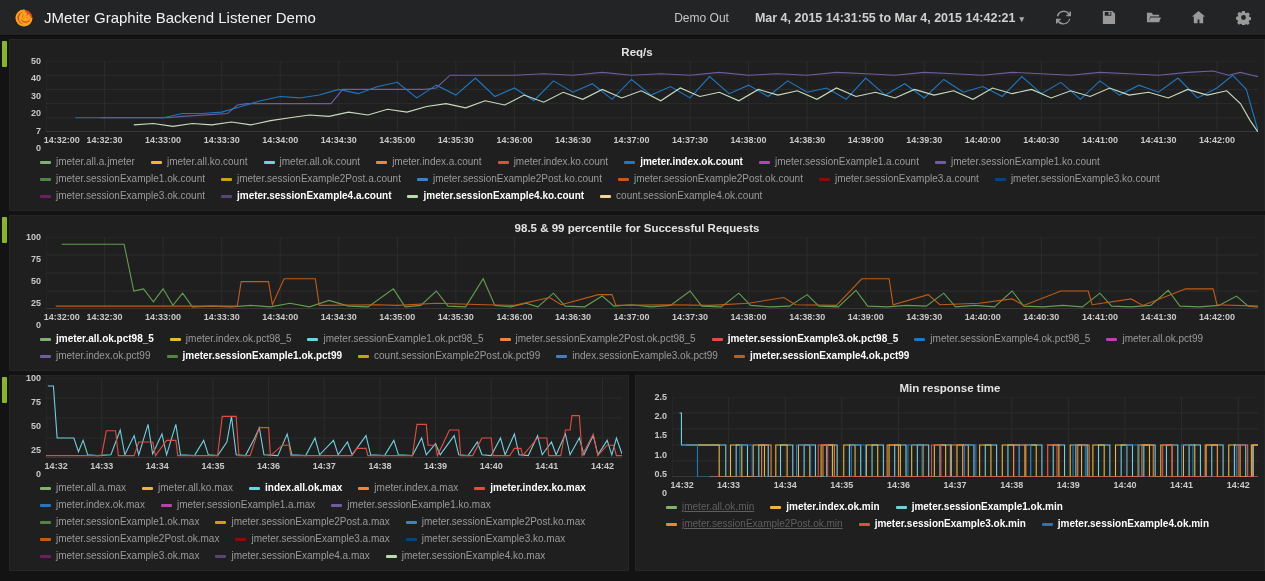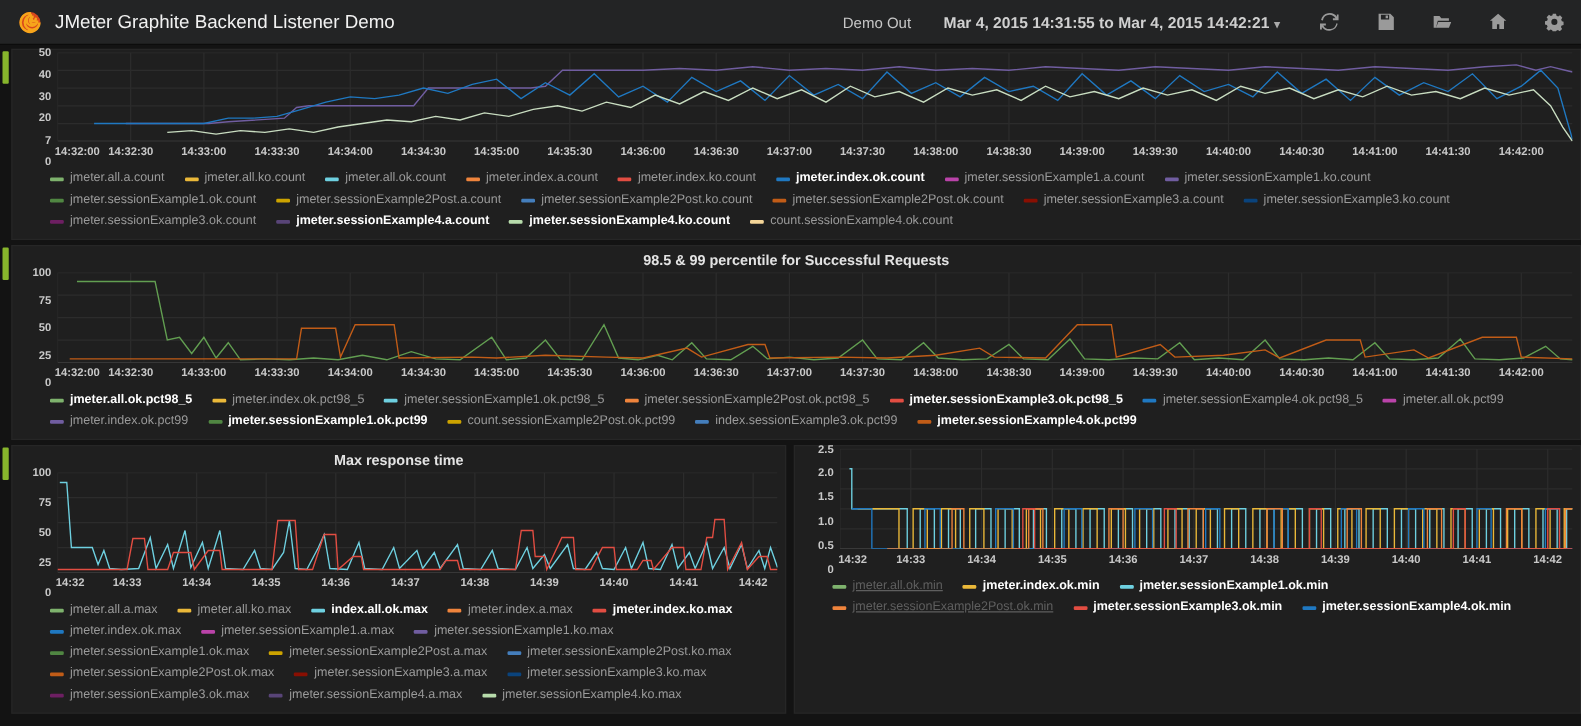--- a/index.html
+++ b/index.html
@@ -81,20 +81,21 @@
 </div>
 
 <div class="dash">
 
   <div class="row">
     <div class="row-handle">
         <div class="strip"></div>
       </div>
     <div class="row-panels">
       <div class="panel p-h71">
+        <div class="panel-title">Req/s</div>
         <div class="chart">
             <div class="ylabels">
               <span style="top: calc(100% - 5px);">0</span>
               <span style="top: calc(80% - 5px);">7</span>
               <span style="top: calc(60% - 5px);">20</span>
               <span style="top: calc(40% - 5px);">30</span>
               <span style="top: calc(20% - 5px);">40</span>
               <span style="top: calc(0% - 5px);">50</span>
             </div>
           <div class="plotcol">
@@ -154,21 +155,21 @@
                 <span style="left: 82.1256%;">14:40:30</span>
                 <span style="left: 86.9565%;">14:41:00</span>
                 <span style="left: 91.7874%;">14:41:30</span>
                 <span style="left: 96.6184%;">14:42:00</span>
               </div>
             </div>
           </div>
         <div class="legend">
             <span class="legend-item">
               <span class="mark" style="background: rgb(126, 178, 109);"></span>
-              <span>jmeter.all.a.count</span>
+              <span>jmeter.all.a.jmeter</span>
             </span>
             <span class="legend-item">
               <span class="mark" style="background: rgb(234, 184, 57);"></span>
               <span>jmeter.all.ko.count</span>
             </span>
             <span class="legend-item">
               <span class="mark" style="background: rgb(110, 208, 224);"></span>
               <span>jmeter.all.ok.count</span>
             </span>
             <span class="legend-item">
@@ -363,21 +364,20 @@
       </div>
     </div>
   </div>
 
   <div class="row">
     <div class="row-handle">
         <div class="strip"></div>
       </div>
     <div class="row-panels">
       <div class="panel half-l p-h80">
-        <div class="panel-title">Max response time</div>
         <div class="chart">
             <div class="ylabels">
               <span style="top: calc(100% - 5px);">0</span>
               <span style="top: calc(75% - 5px);">25</span>
               <span style="top: calc(50% - 5px);">50</span>
               <span style="top: calc(25% - 5px);">75</span>
               <span style="top: calc(0% - 5px);">100</span>
             </div>
           <div class="plotcol">
               <div class="plot">
@@ -483,20 +483,21 @@
               <span class="mark" style="background: rgb(88, 68, 119);"></span>
               <span>jmeter.sessionExample4.a.max</span>
             </span>
             <span class="legend-item">
               <span class="mark" style="background: rgb(183, 219, 171);"></span>
               <span>jmeter.sessionExample4.ko.max</span>
             </span>
           </div>
       </div>
       <div class="panel p-h80">
+        <div class="panel-title">Min response time</div>
         <div class="chart">
             <div class="ylabels">
               <span style="top: calc(100% - 5px);">0</span>
               <span style="top: calc(80% - 5px);">0.5</span>
               <span style="top: calc(60% - 5px);">1.0</span>
               <span style="top: calc(40% - 5px);">1.5</span>
               <span style="top: calc(20% - 5px); margin-left: 32px;">2.0</span>
               <span style="top: calc(0% - 5px);">2.5</span>
             </div>
           <div class="plotcol">

